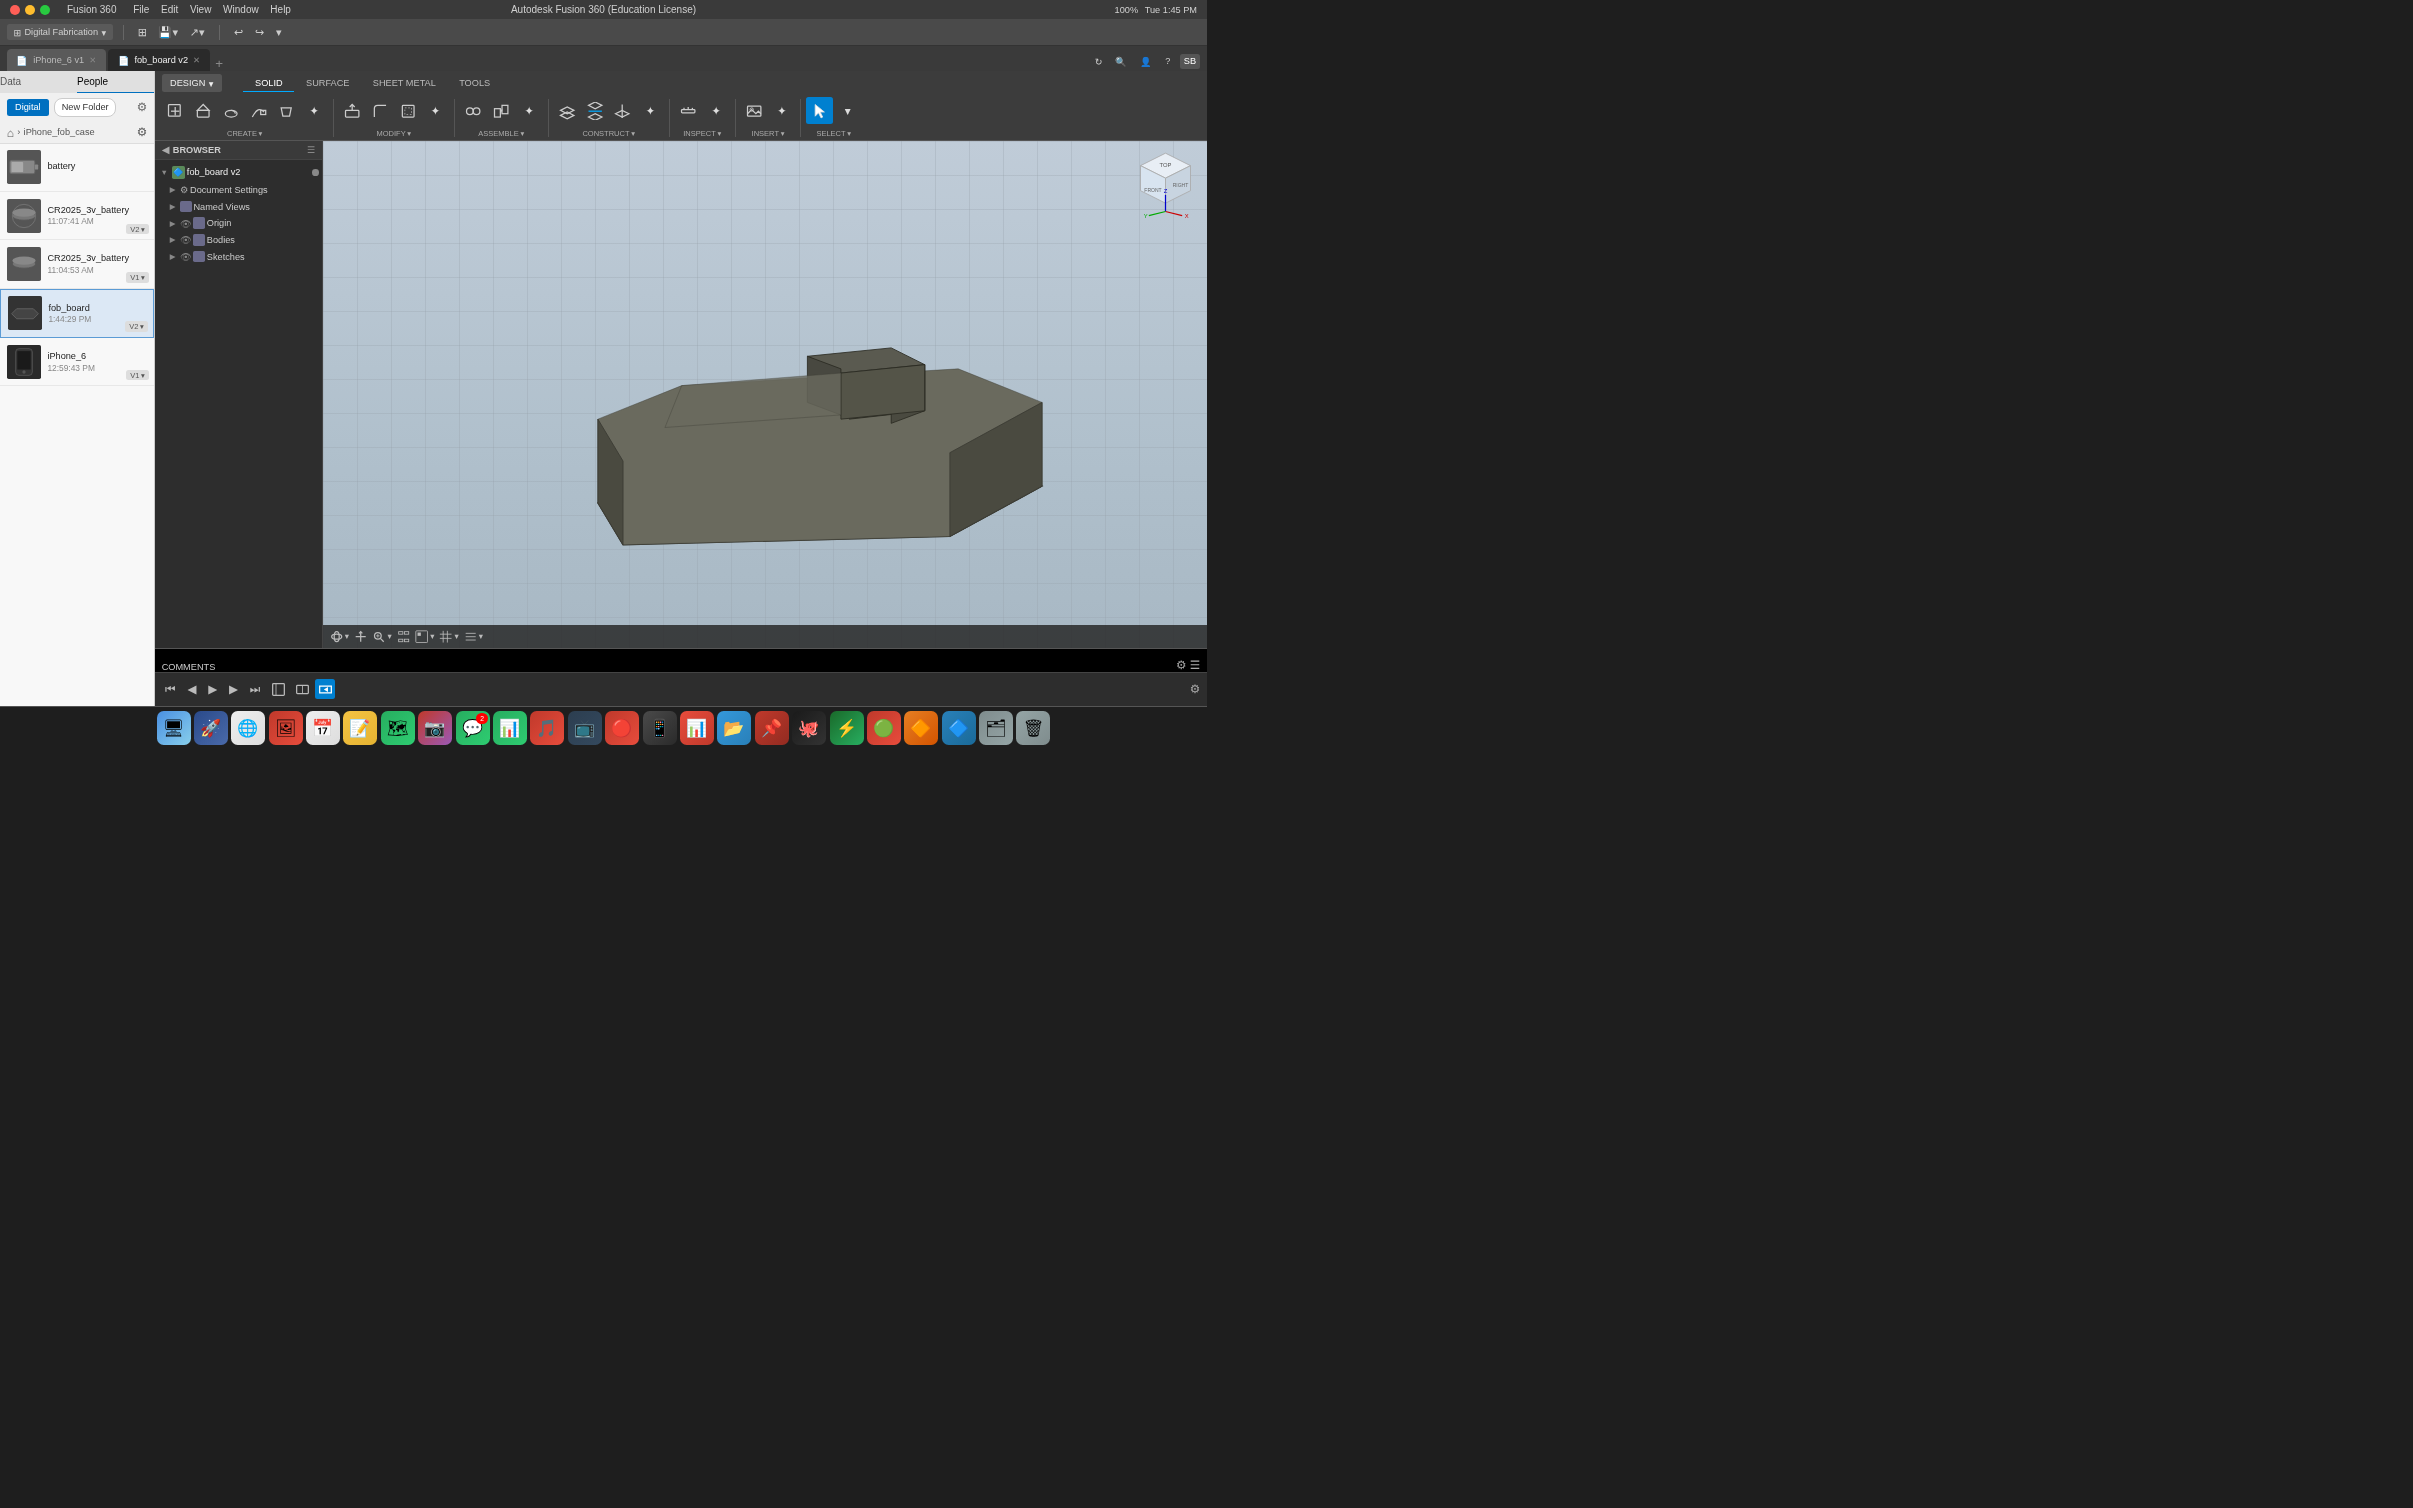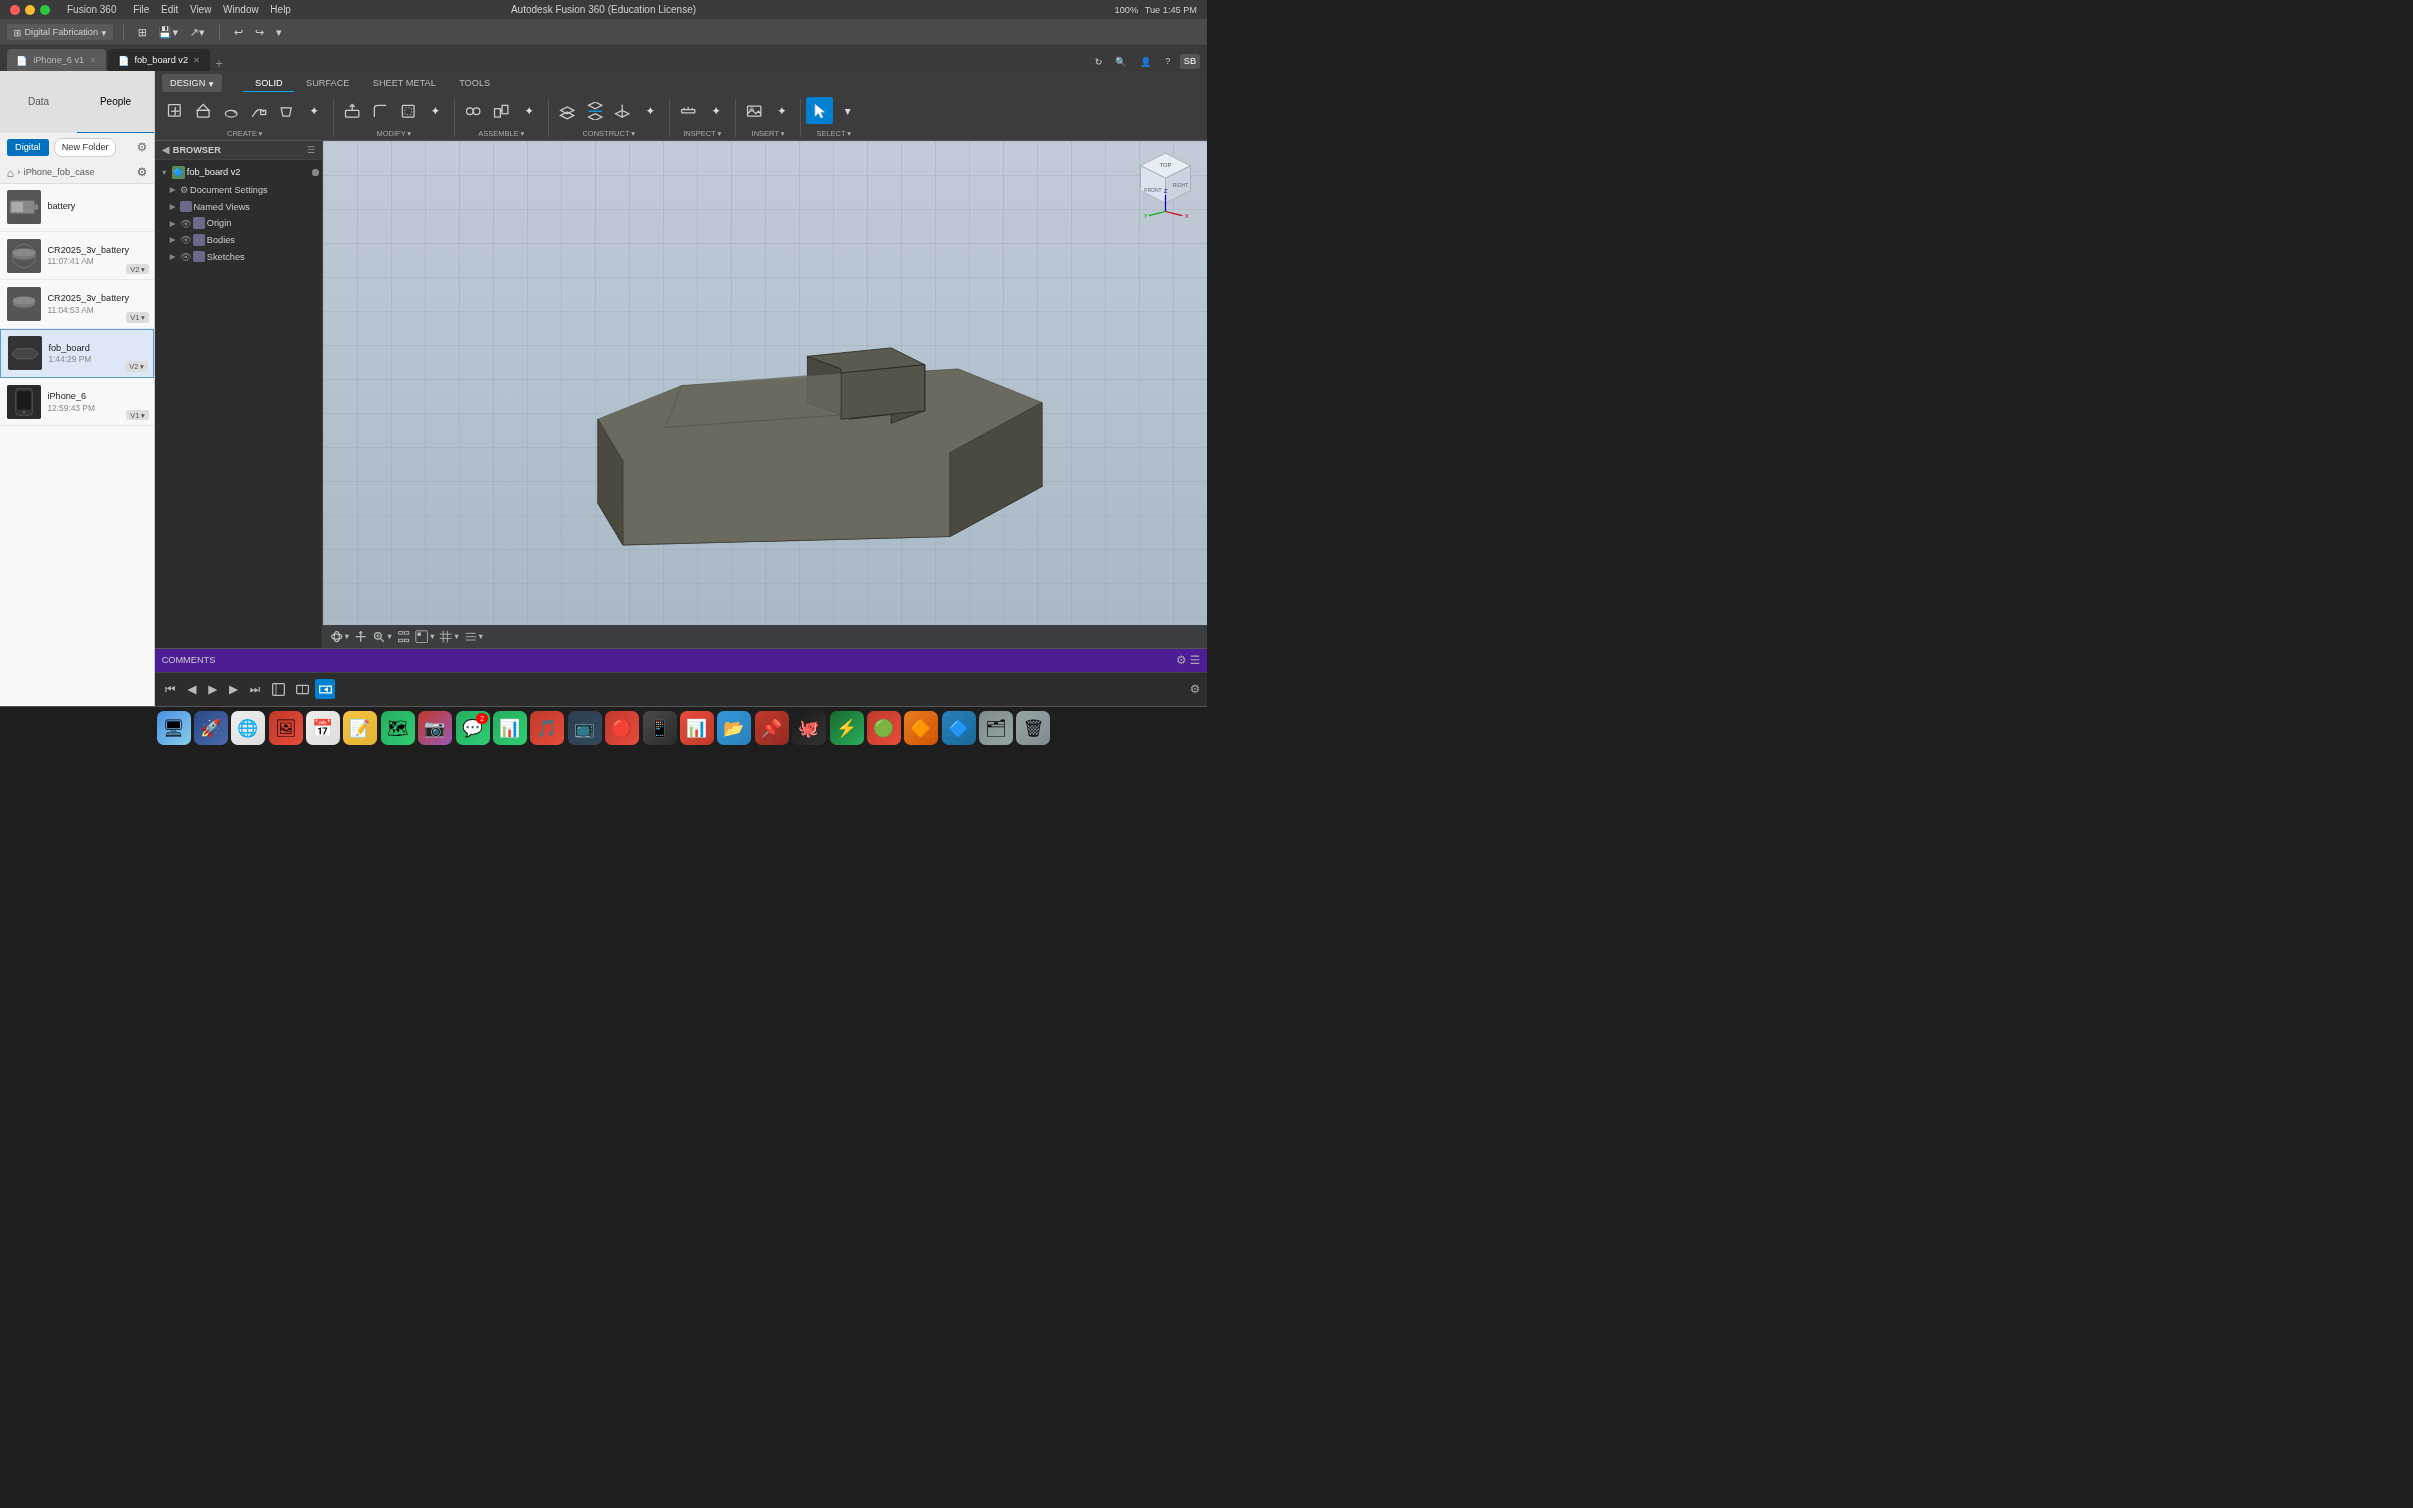--- a/index.html
+++ b/index.html
@@ -181,22 +181,21 @@
       flex-direction: column;
       border-right: 0.8px solid #ccc;
       flex-shrink: 0;
     }
     .sidebar-tabs {
       display: flex;
       background: #e0e0e0;
     }
     .sidebar-tab {
       flex: 1;
-      padding: 25px 0;
-      text-align: center;
+      padding: 5px 0;
       font-size: 10px;
       color: #555;
       cursor: pointer;
       border-bottom: 1.7px solid transparent;
     }
     .sidebar-tab.active {
       color: #000;
       border-bottom: 1.7px solid #0070c0;
       font-weight: 500;
     }
@@ -525,24 +524,24 @@
     .nav-cube {
       position: absolute;
       top: 8.4px;
       right: 8.4px;
       width: 67px;
       height: 67px;
     }
 
     
     .bottom-panel {
-      background: #4c1d95;
+      background: #000000;
       height: 23.5px;
       display: flex;
-      align-items: center;
+      align-items: flex-end;
       padding: 0 6.7px;
       border-top: 0.8px solid #555;
       gap: 23px;
     }
     .bottom-panel-title {
       font-size: 9.2px;
       color: #ccc;
       font-weight: 500;
     }
     .bottom-panel-controls {

